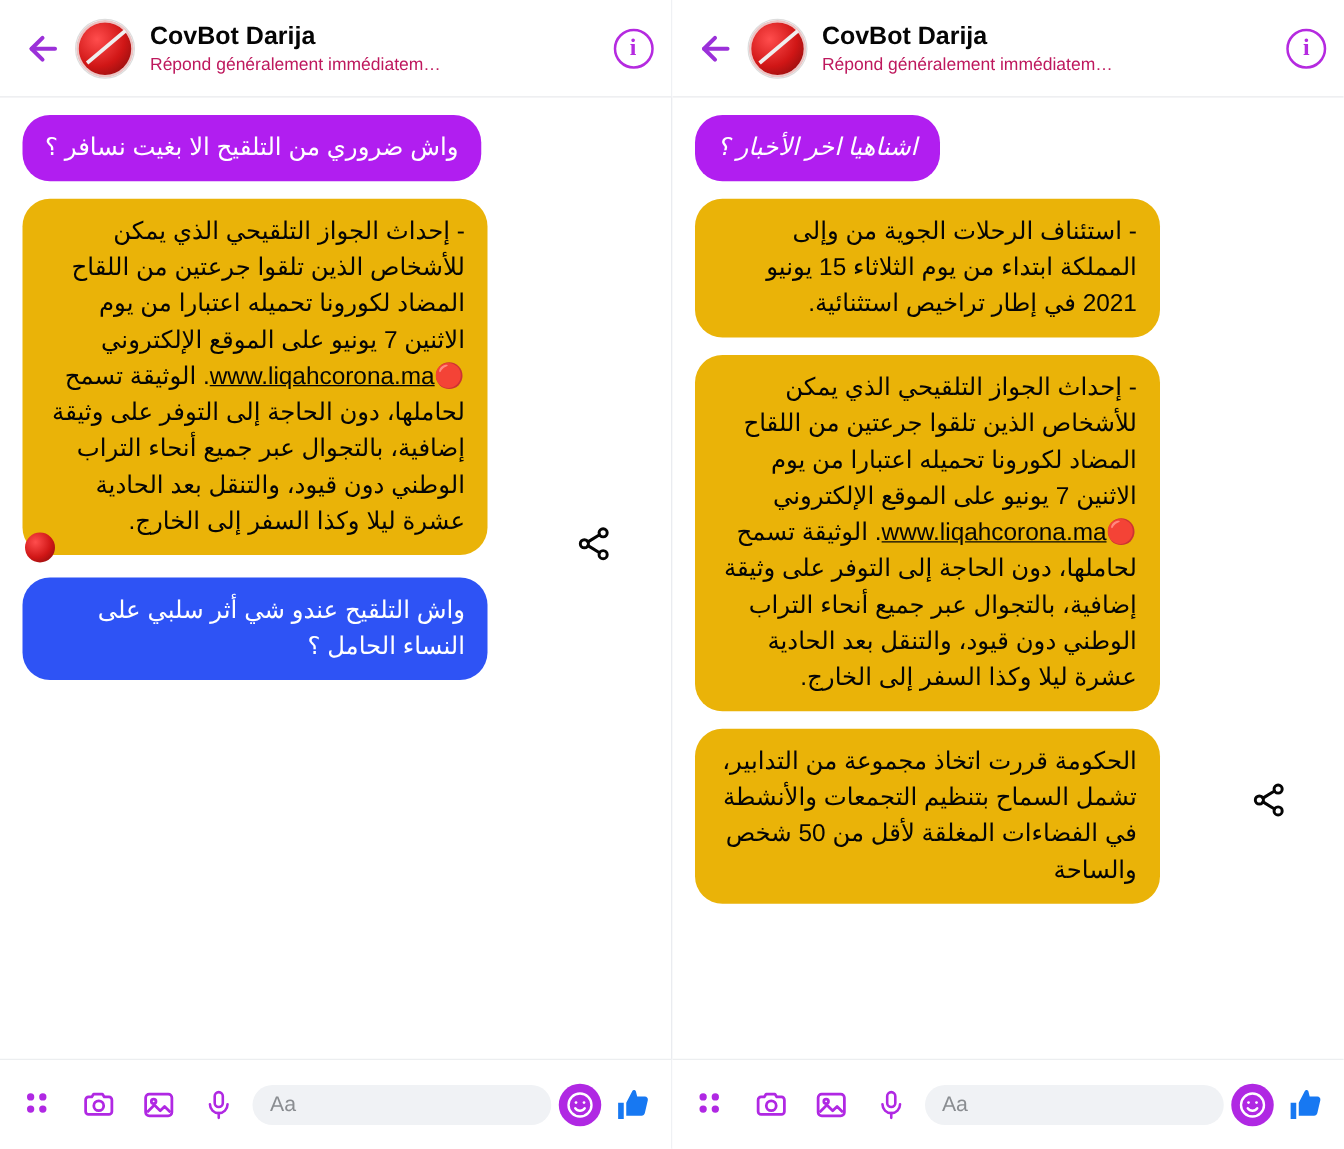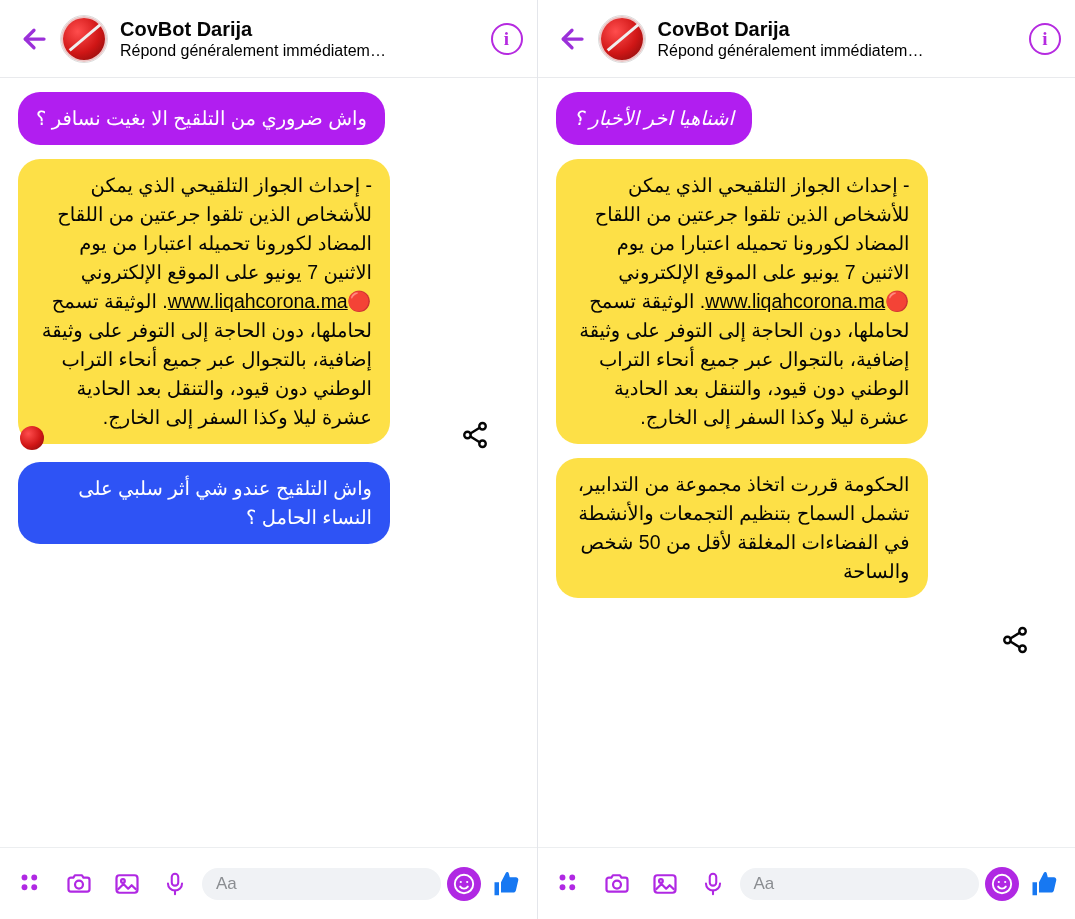--- a/index.html
+++ b/index.html
@@ -49,21 +49,21 @@
     position: absolute; left: 4px; top: 20px;
     width: 40px; height: 3px; background: #efefef;
     transform: rotate(-40deg);
   }
   .avatar .spikes {
     position:absolute; inset:0; border-radius:50%;
     box-shadow: 0 0 0 2px rgba(180,20,20,0.25);
   }
   .head-text { flex: 1 1 auto; min-width: 0; }
   .head-title { font-size: 20px; font-weight: bold; color: #050505; line-height: 24px; }
-  .head-sub { font-size: 16px; color: #000000; line-height: 20px; white-space: nowrap; overflow: hidden; text-overflow: ellipsis; max-width: 300px; }
+  .head-sub { font-size: 14px; color: #be185d; line-height: 20px; white-space: nowrap; overflow: hidden; text-overflow: ellipsis; max-width: 300px; }
   .info-btn {
     width: 32px; height: 32px; border-radius: 50%;
     border: 2px solid #b52ae0;
     color: #b52ae0;
     display: flex; align-items: center; justify-content: center;
     font-size: 19px; font-weight: bold;
     font-family: "Liberation Serif", serif;
     flex: 0 0 32px;
     margin-left: 8px;
     cursor: pointer;
@@ -86,21 +86,21 @@
     padding: 12px 18px;
     border-radius: 22px;
     font-size: 19.5px;
     line-height: 29px;
     text-align: right;
     word-wrap: break-word;
     white-space: pre-wrap;
   }
   .bubble.out-purple { background: #b11ef0; color: #fff; }
   .bubble.out-blue   { background: #2e53f5; color: #fff; }
-  .bubble.in         { background: #fde047; color: #050505; }
+  .bubble.in         { background: #eab308; color: #050505; }
 
   .bubble .link { text-decoration: underline; }
 
   
   .mini-avatar {
     width: 24px; height: 24px; border-radius: 50%;
     background: radial-gradient(circle at 35% 32%, #ff4d4d 0%, #d01616 55%, #7a0b0b 100%);
     position: absolute; left: 2px; bottom: 2px;
   }
 
@@ -280,20 +280,23 @@
       <div class="info-btn">i</div>
     </div>
 
     <div class="convo">
 
       <div class="msg-row out" style="margin-top:4px;font-style:italic;">
         <div class="bubble out-purple">اشناهيا اخر الأخبار ؟</div>
       </div>
 
 
+      <div class="msg-row in">
+        <div class="bubble in">- استئناف الرحلات الجوية من وإلى المملكة ابتداء من يوم الثلاثاء 15 يونيو 2021 في إطار تراخيص استثنائية.</div>
+      </div>
 
       <div class="msg-row in">
         <div class="bubble in"><span>- إحداث الجواز التلقيحي الذي يمكن للأشخاص الذين تلقوا جرعتين من اللقاح المضاد لكورونا تحميله اعتبارا من يوم الاثنين 7 يونيو على الموقع الإلكتروني 🔴</span><span class="link">www.liqahcorona.ma</span><span>. الوثيقة تسمح لحاملها، دون الحاجة إلى التوفر على وثيقة إضافية، بالتجوال عبر جميع أنحاء التراب الوطني دون قيود، والتنقل بعد الحادية عشرة ليلا وكذا السفر إلى الخارج.</span></div>
       </div>
 
       <div class="share-fab" style="left:458px; top:543px;">
         <svg width="30" height="30" viewBox="0 0 24 24" fill="none" stroke="currentColor" stroke-width="1.9" stroke-linecap="round" stroke-linejoin="round">
           <circle cx="18" cy="5" r="2.6"></circle>
             <circle cx="6" cy="12" r="2.6"></circle>
             <circle cx="18" cy="19" r="2.6"></circle>

